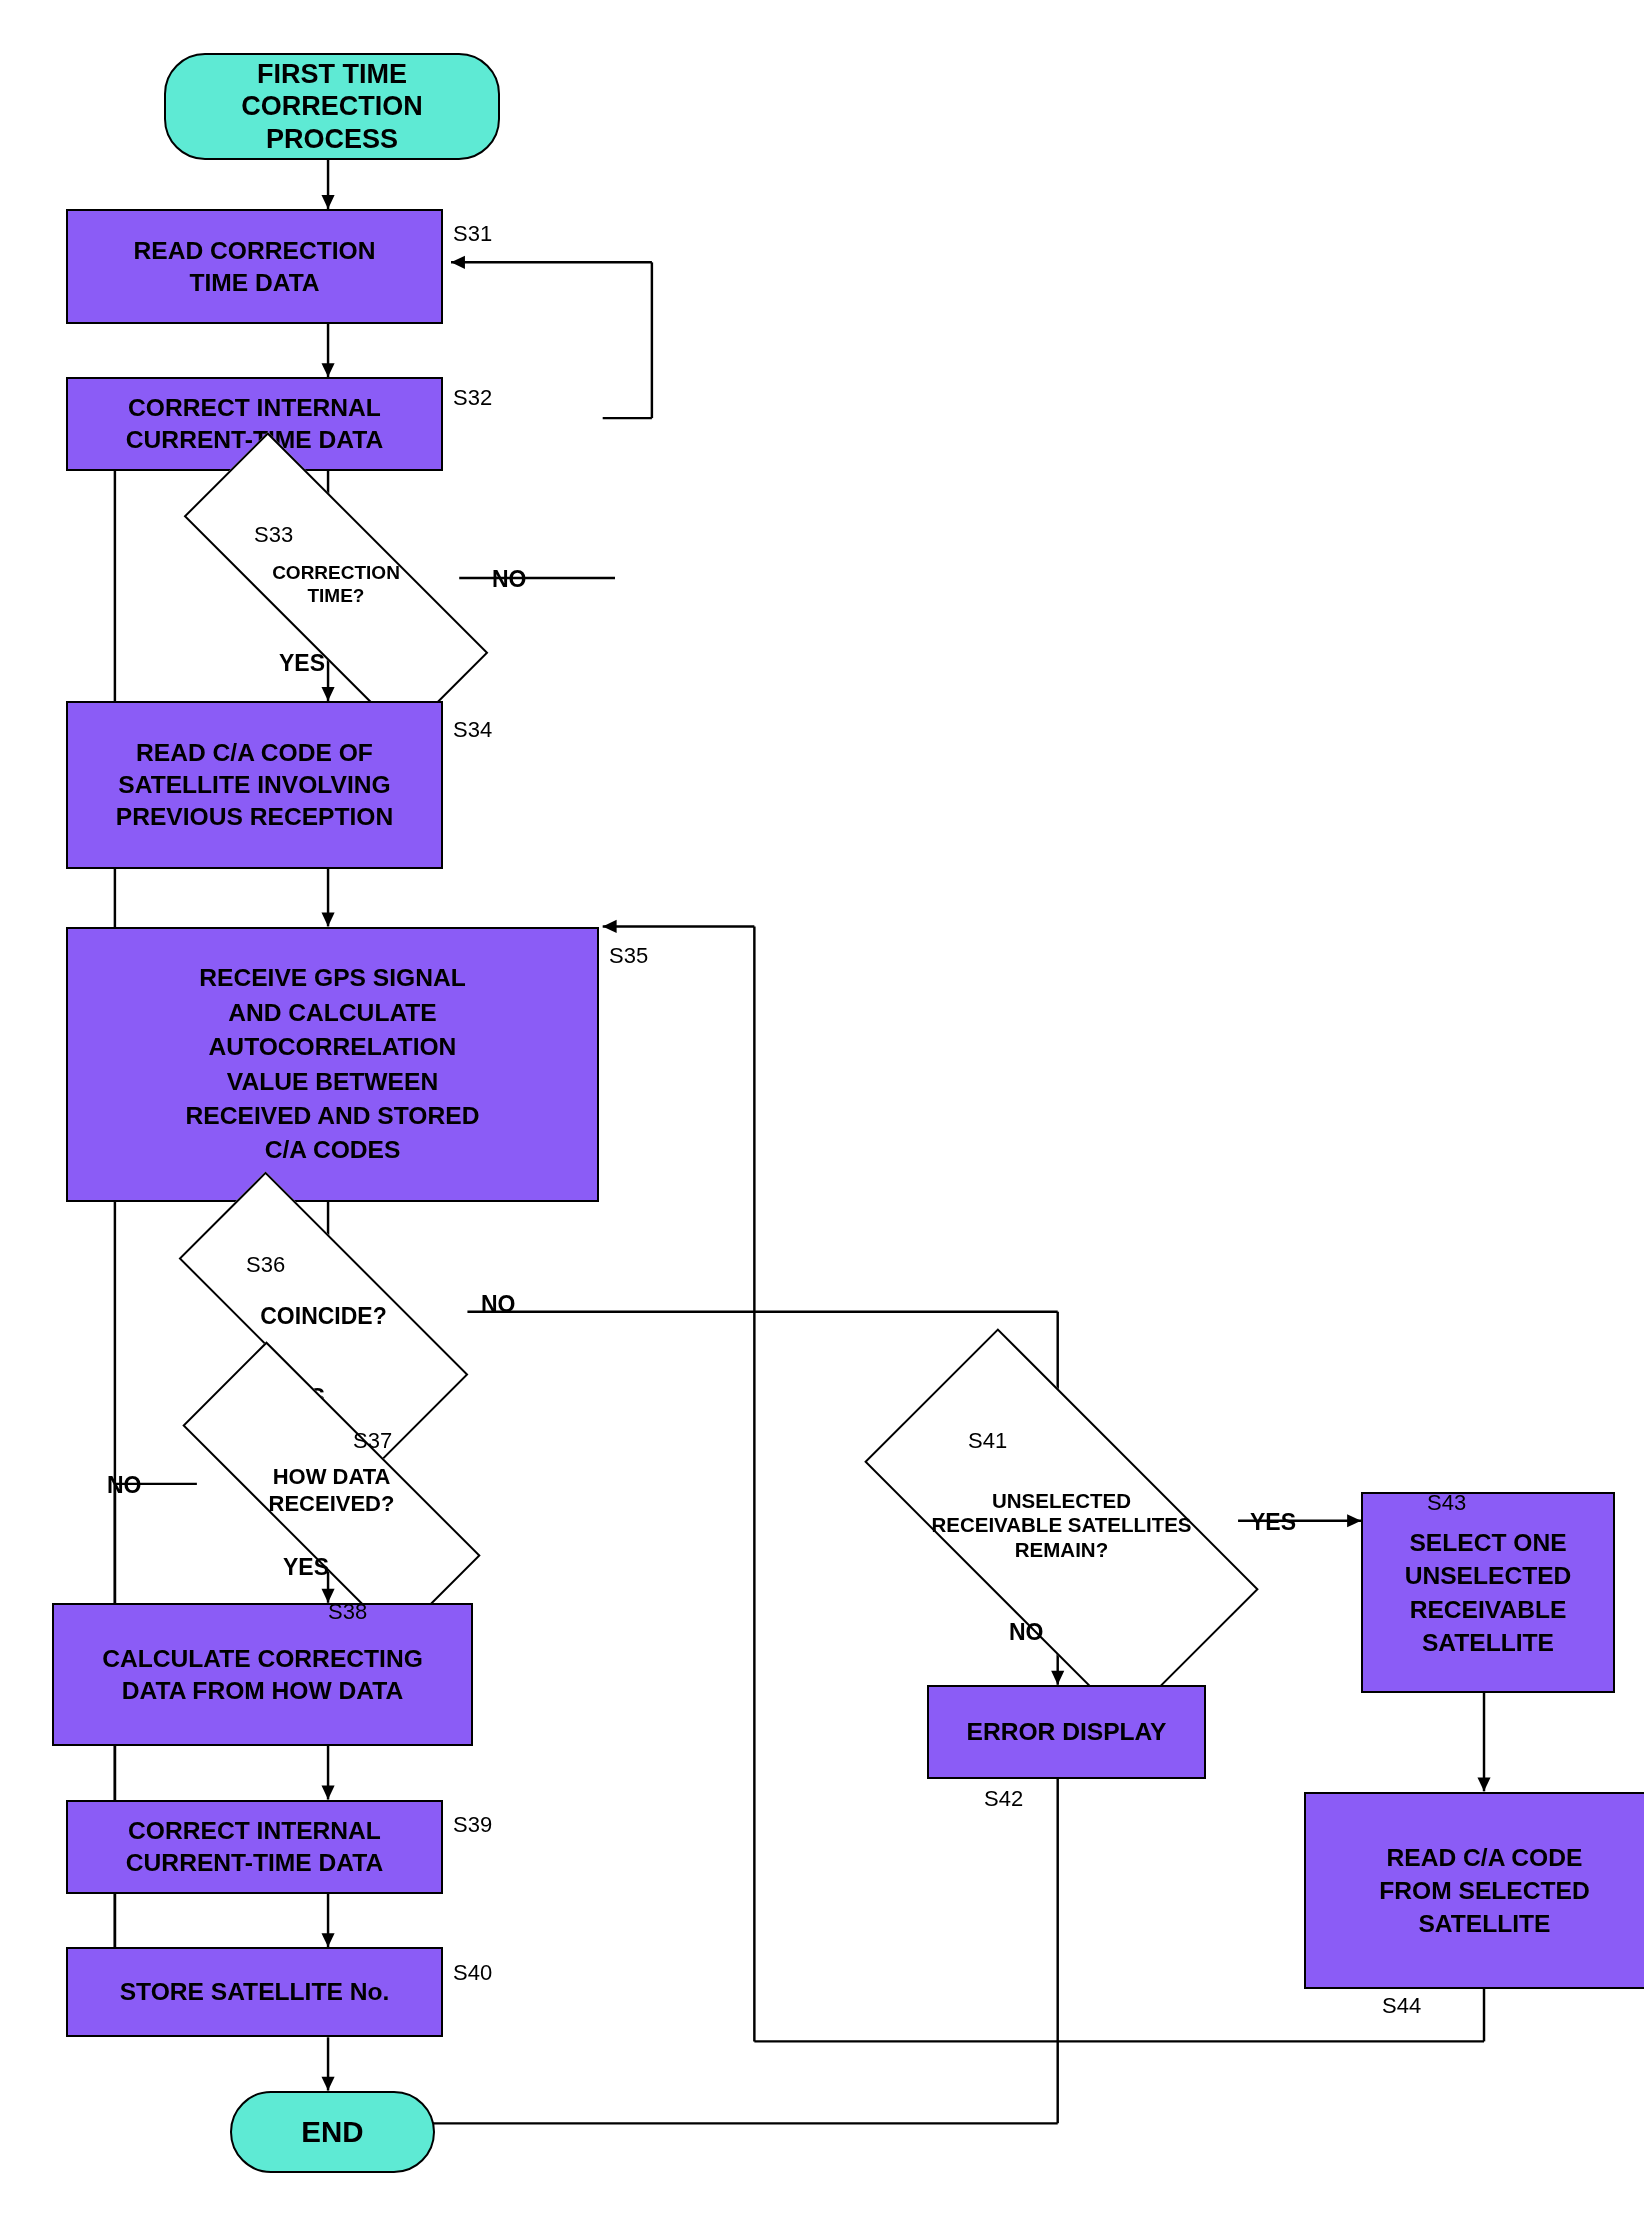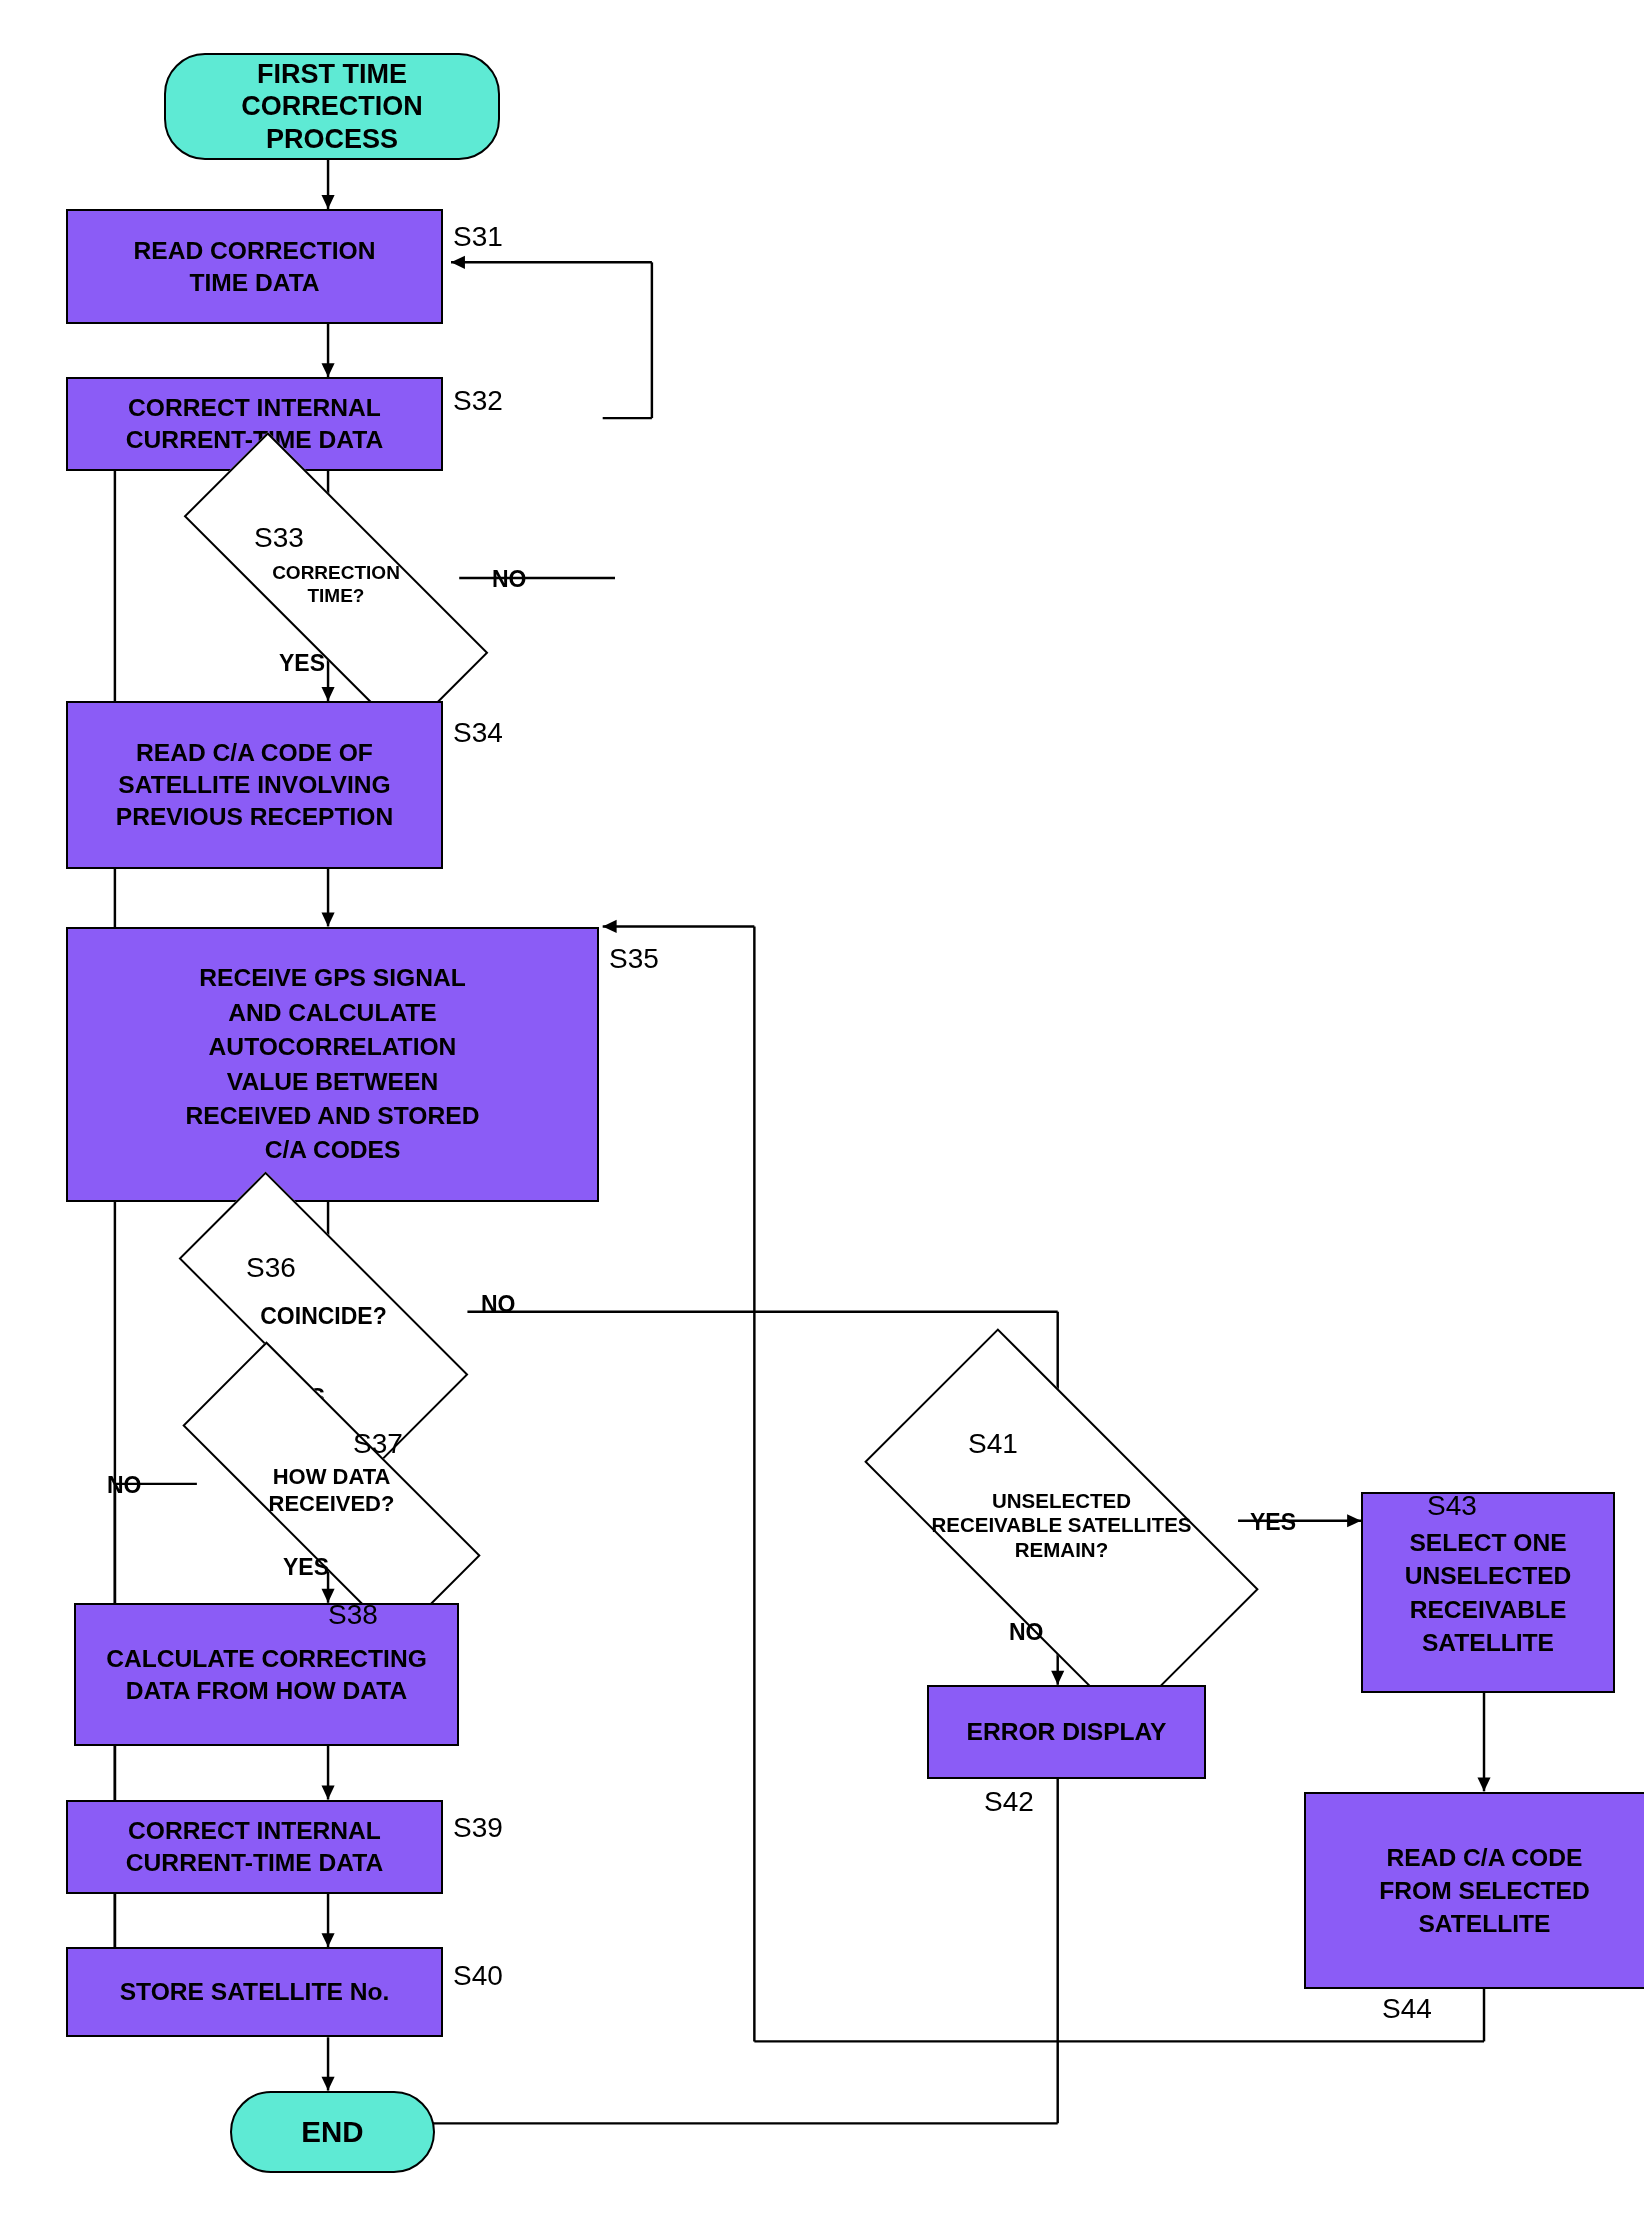--- a/index.html
+++ b/index.html
@@ -72,21 +72,21 @@
       z-index: 1;
       font-size: 23px;
       font-weight: bold;
       text-align: center;
       line-height: 1.2;
     }
 
     
     .step-label {
       position: absolute;
-      font-size: 28px;
+      font-size: 22px;
       font-weight: normal;
     }
 
     
     .arrows-svg {
       position: absolute;
       top: 0;
       left: 0;
       width: 1644px;
       height: 2216px;
@@ -260,21 +260,21 @@
   <div class="step-label" style="left:353px; top:1428px;">
     <span>S37</span>
   </div>
   <div class="yes-no-label" style="left:283px; top:1554px;">
     <span>YES</span>
   </div>
   <div class="yes-no-label" style="left:107px; top:1472px;">
     <span>NO</span>
   </div>
 
-  <div class="process" style="left:74px; top:1603px; width:385px; height:143px;">
+  <div class="process" style="left:52px; top:1603px; width:421px; height:143px;">
     <span style="white-space:pre-line; line-height:1.3;">CALCULATE CORRECTING
 DATA FROM HOW DATA</span>
   </div>
   <div class="step-label" style="left:328px; top:1599px;">
     <span>S38</span>
   </div>
 
   <div class="process" style="left:66px; top:1800px; width:377px; height:94px;">
     <span style="white-space:pre-line; line-height:1.3;">CORRECT INTERNAL
 CURRENT-TIME DATA</span>

